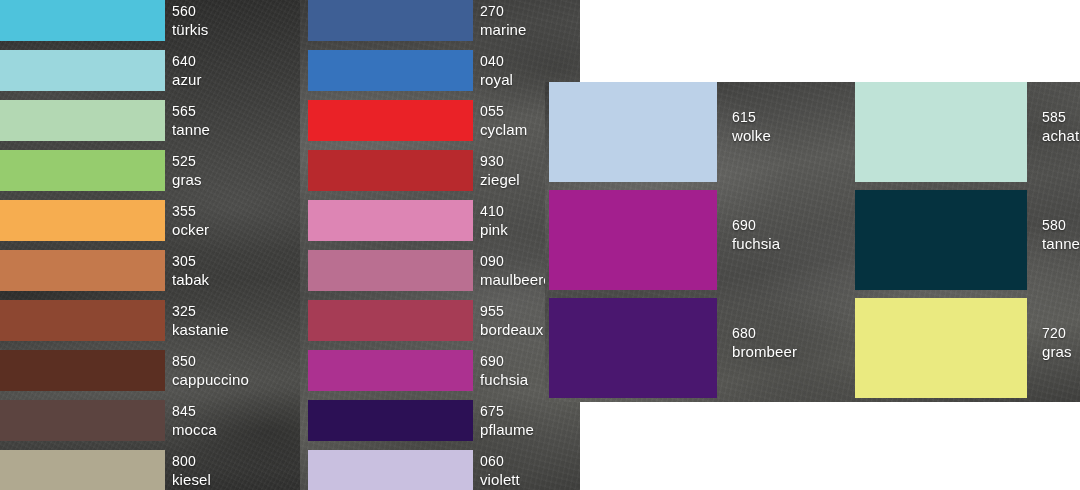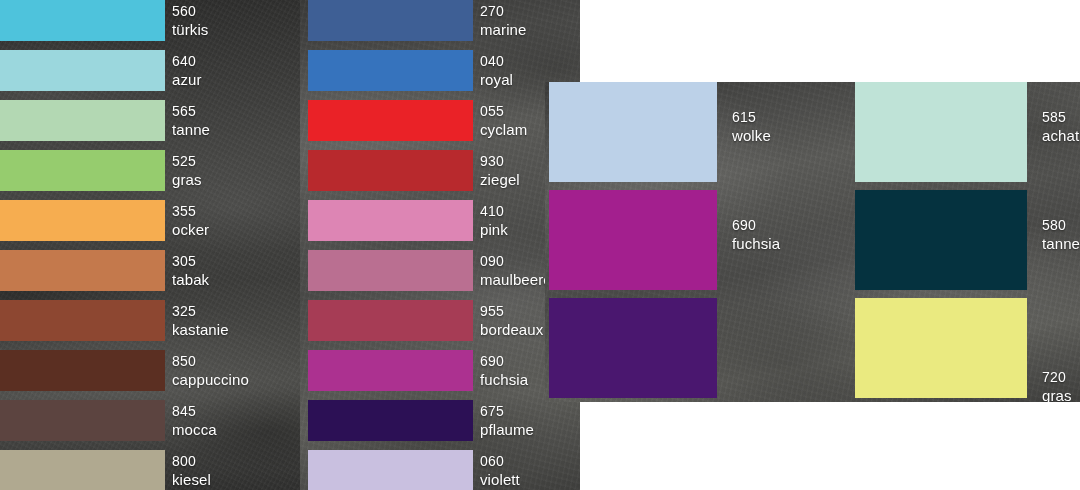--- a/index.html
+++ b/index.html
@@ -273,41 +273,45 @@
       </div>
       <div class="row" style="top:108px; left:4px; height:108px; width:330px;">
         <div class="chip" style="background:#a31f8e;"></div>
         <div class="chip-label" style="left:183px; top:28px;">
           <span class="code">690</span>
           <span class="name">fuchsia</span>
         </div>
       </div>
       <div class="row" style="top:216px; left:4px; height:104px; width:330px;">
         <div class="chip" style="background:#4a176f;"></div>
+        <div class="chip-label" style="left:183px; top:28px;">
+          <span class="code">680</span>
+          <span class="name">brombeer</span>
+        </div>
       </div>
     </div>
 
     <div class="col-r2">
       <div class="row" style="top:0px; left:310px; height:108px; width:225px;border-radius:31px;">
         <div class="chip" style="background:#bfe3d7;"></div>
         <div class="chip-label" style="left:187px; top:28px;">
           <span class="code">585</span>
           <span class="name">achat</span>
         </div>
       </div>
       <div class="row" style="top:108px; left:310px; height:108px; width:225px;">
         <div class="chip" style="background:#05323f;"></div>
         <div class="chip-label" style="left:187px; top:28px;">
           <span class="code">580</span>
           <span class="name">tanne</span>
         </div>
       </div>
       <div class="row" style="top:216px; left:310px; height:104px; width:225px;">
         <div class="chip" style="background:#eaea80;"></div>
-        <div class="chip-label" style="left:187px; top:28px;margin-top:44px;">
+        <div class="chip-label" style="left:187px; top:28px;">
           <span class="code">720</span>
           <span class="name">gras</span>
         </div>
       </div>
     </div>
   </div>
 
 </div>
 
 </body></html>

